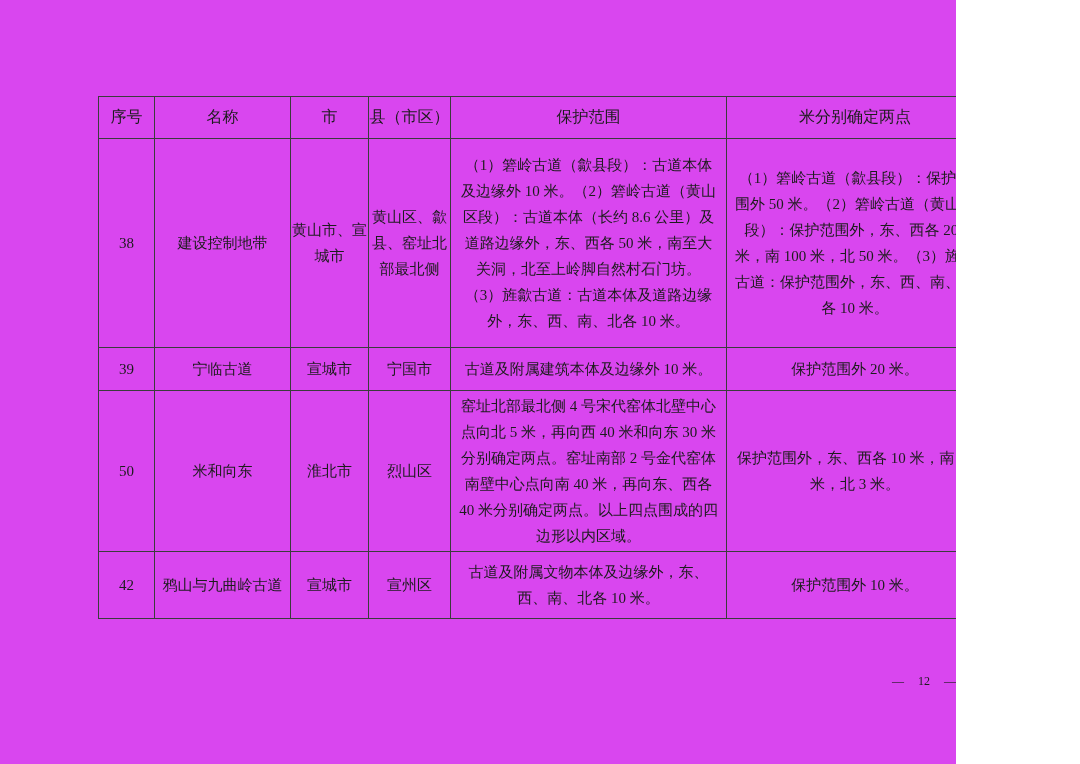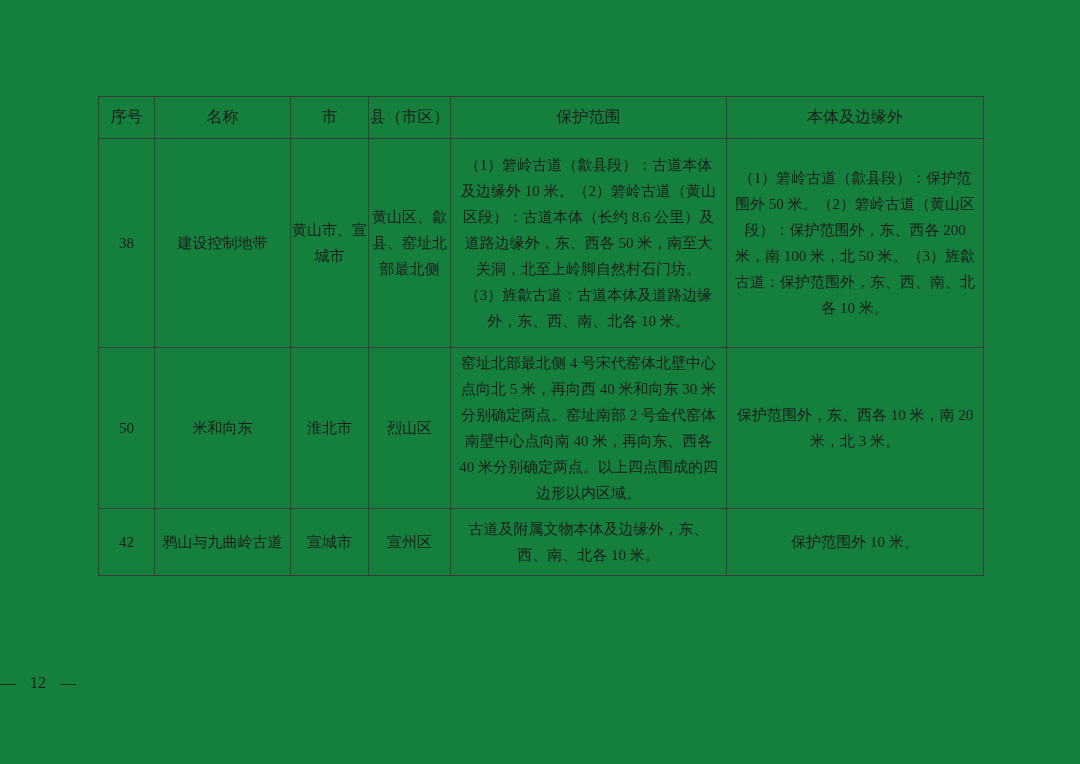--- a/index.html
+++ b/index.html
@@ -1,23 +1,23 @@
 <!DOCTYPE html>
 <html><head>
 <meta charset="utf-8">
 <style>
   * { box-sizing: border-box; margin: 0; padding: 0; }
   html, body { background: #ffffff; }
   body { font-family: "Liberation Serif", "DejaVu Serif", serif; }
 
   .page {
     position: relative;
-    width: 1080px;
+    width: 956px;
     height: 764px;
-    background: #15803d;
+    background: #d946ef;
     color: #1c1c1c;
     overflow: hidden;
   }
 
   table.doc-table {
     position: absolute;
     left: 98px;
     top: 96px;
     width: 885px;
     border-collapse: collapse;
@@ -57,22 +57,22 @@
 
   .c-center { text-align: center; }
   .c-wrap   { text-align: justify; text-justify: inter-ideograph; padding: 2px 1px; }
   .c-long   { text-align: justify; text-justify: inter-ideograph; padding: 2px 7px; }
 
   .page-footer {
     position: absolute;
     top: 674px;
     left: 0;
     width: 100%;
-    text-align: left;
-    font-size: 16px;
+    text-align: right;
+    font-size: 12px;
     color: #1c1c1c;
   }
   .page-footer .num { display: inline-block; margin: 0 14px; }
   .page-footer .dash { display: inline-block; letter-spacing: 0; }
 </style>
 </head>
 <body>
 
 <div class="page">
 
@@ -85,31 +85,39 @@
       <col style="width:276px">
       <col style="width:257px">
     </colgroup>
     <thead>
       <tr class="r-head">
         <th>序号</th>
         <th>名称</th>
         <th>市</th>
         <th>县（市区）</th>
         <th>保护范围</th>
-        <th>本体及边缘外</th>
+        <th>米分别确定两点</th>
       </tr>
     </thead>
     <tbody>
       <tr class="r-38">
         <td class="c-center">38</td>
         <td class="c-center">建设控制地带</td>
         <td class="c-wrap">黄山市、宣城市</td>
         <td class="c-wrap">黄山区、歙县、窑址北部最北侧</td>
         <td class="c-long">（1）箬岭古道（歙县段）：古道本体及边缘外 10 米。（2）箬岭古道（黄山区段）：古道本体（长约 8.6 公里）及道路边缘外，东、西各 50 米，南至大关洞，北至上岭脚自然村石门坊。（3）旌歙古道：古道本体及道路边缘外，东、西、南、北各 10 米。</td>
         <td class="c-long">（1）箬岭古道（歙县段）：保护范围外 50 米。（2）箬岭古道（黄山区段）：保护范围外，东、西各 200 米，南 100 米，北 50 米。（3）旌歙古道：保护范围外，东、西、南、北各 10 米。</td>
+      </tr>
+      <tr class="r-39">
+        <td class="c-center">39</td>
+        <td class="c-center">宁临古道</td>
+        <td class="c-center">宣城市</td>
+        <td class="c-center">宁国市</td>
+        <td class="c-long">古道及附属建筑本体及边缘外 10 米。</td>
+        <td class="c-long">保护范围外 20 米。</td>
       </tr>
       <tr class="r-40">
         <td class="c-center">50</td>
         <td class="c-center">米和向东</td>
         <td class="c-center">淮北市</td>
         <td class="c-center">烈山区</td>
         <td class="c-long">窑址北部最北侧 4 号宋代窑体北壁中心点向北 5 米，再向西 40 米和向东 30 米分别确定两点。窑址南部 2 号金代窑体南壁中心点向南 40 米，再向东、西各 40 米分别确定两点。以上四点围成的四边形以内区域。</td>
         <td class="c-long">保护范围外，东、西各 10 米，南 20 米，北 3 米。</td>
       </tr>
       <tr class="r-42">

